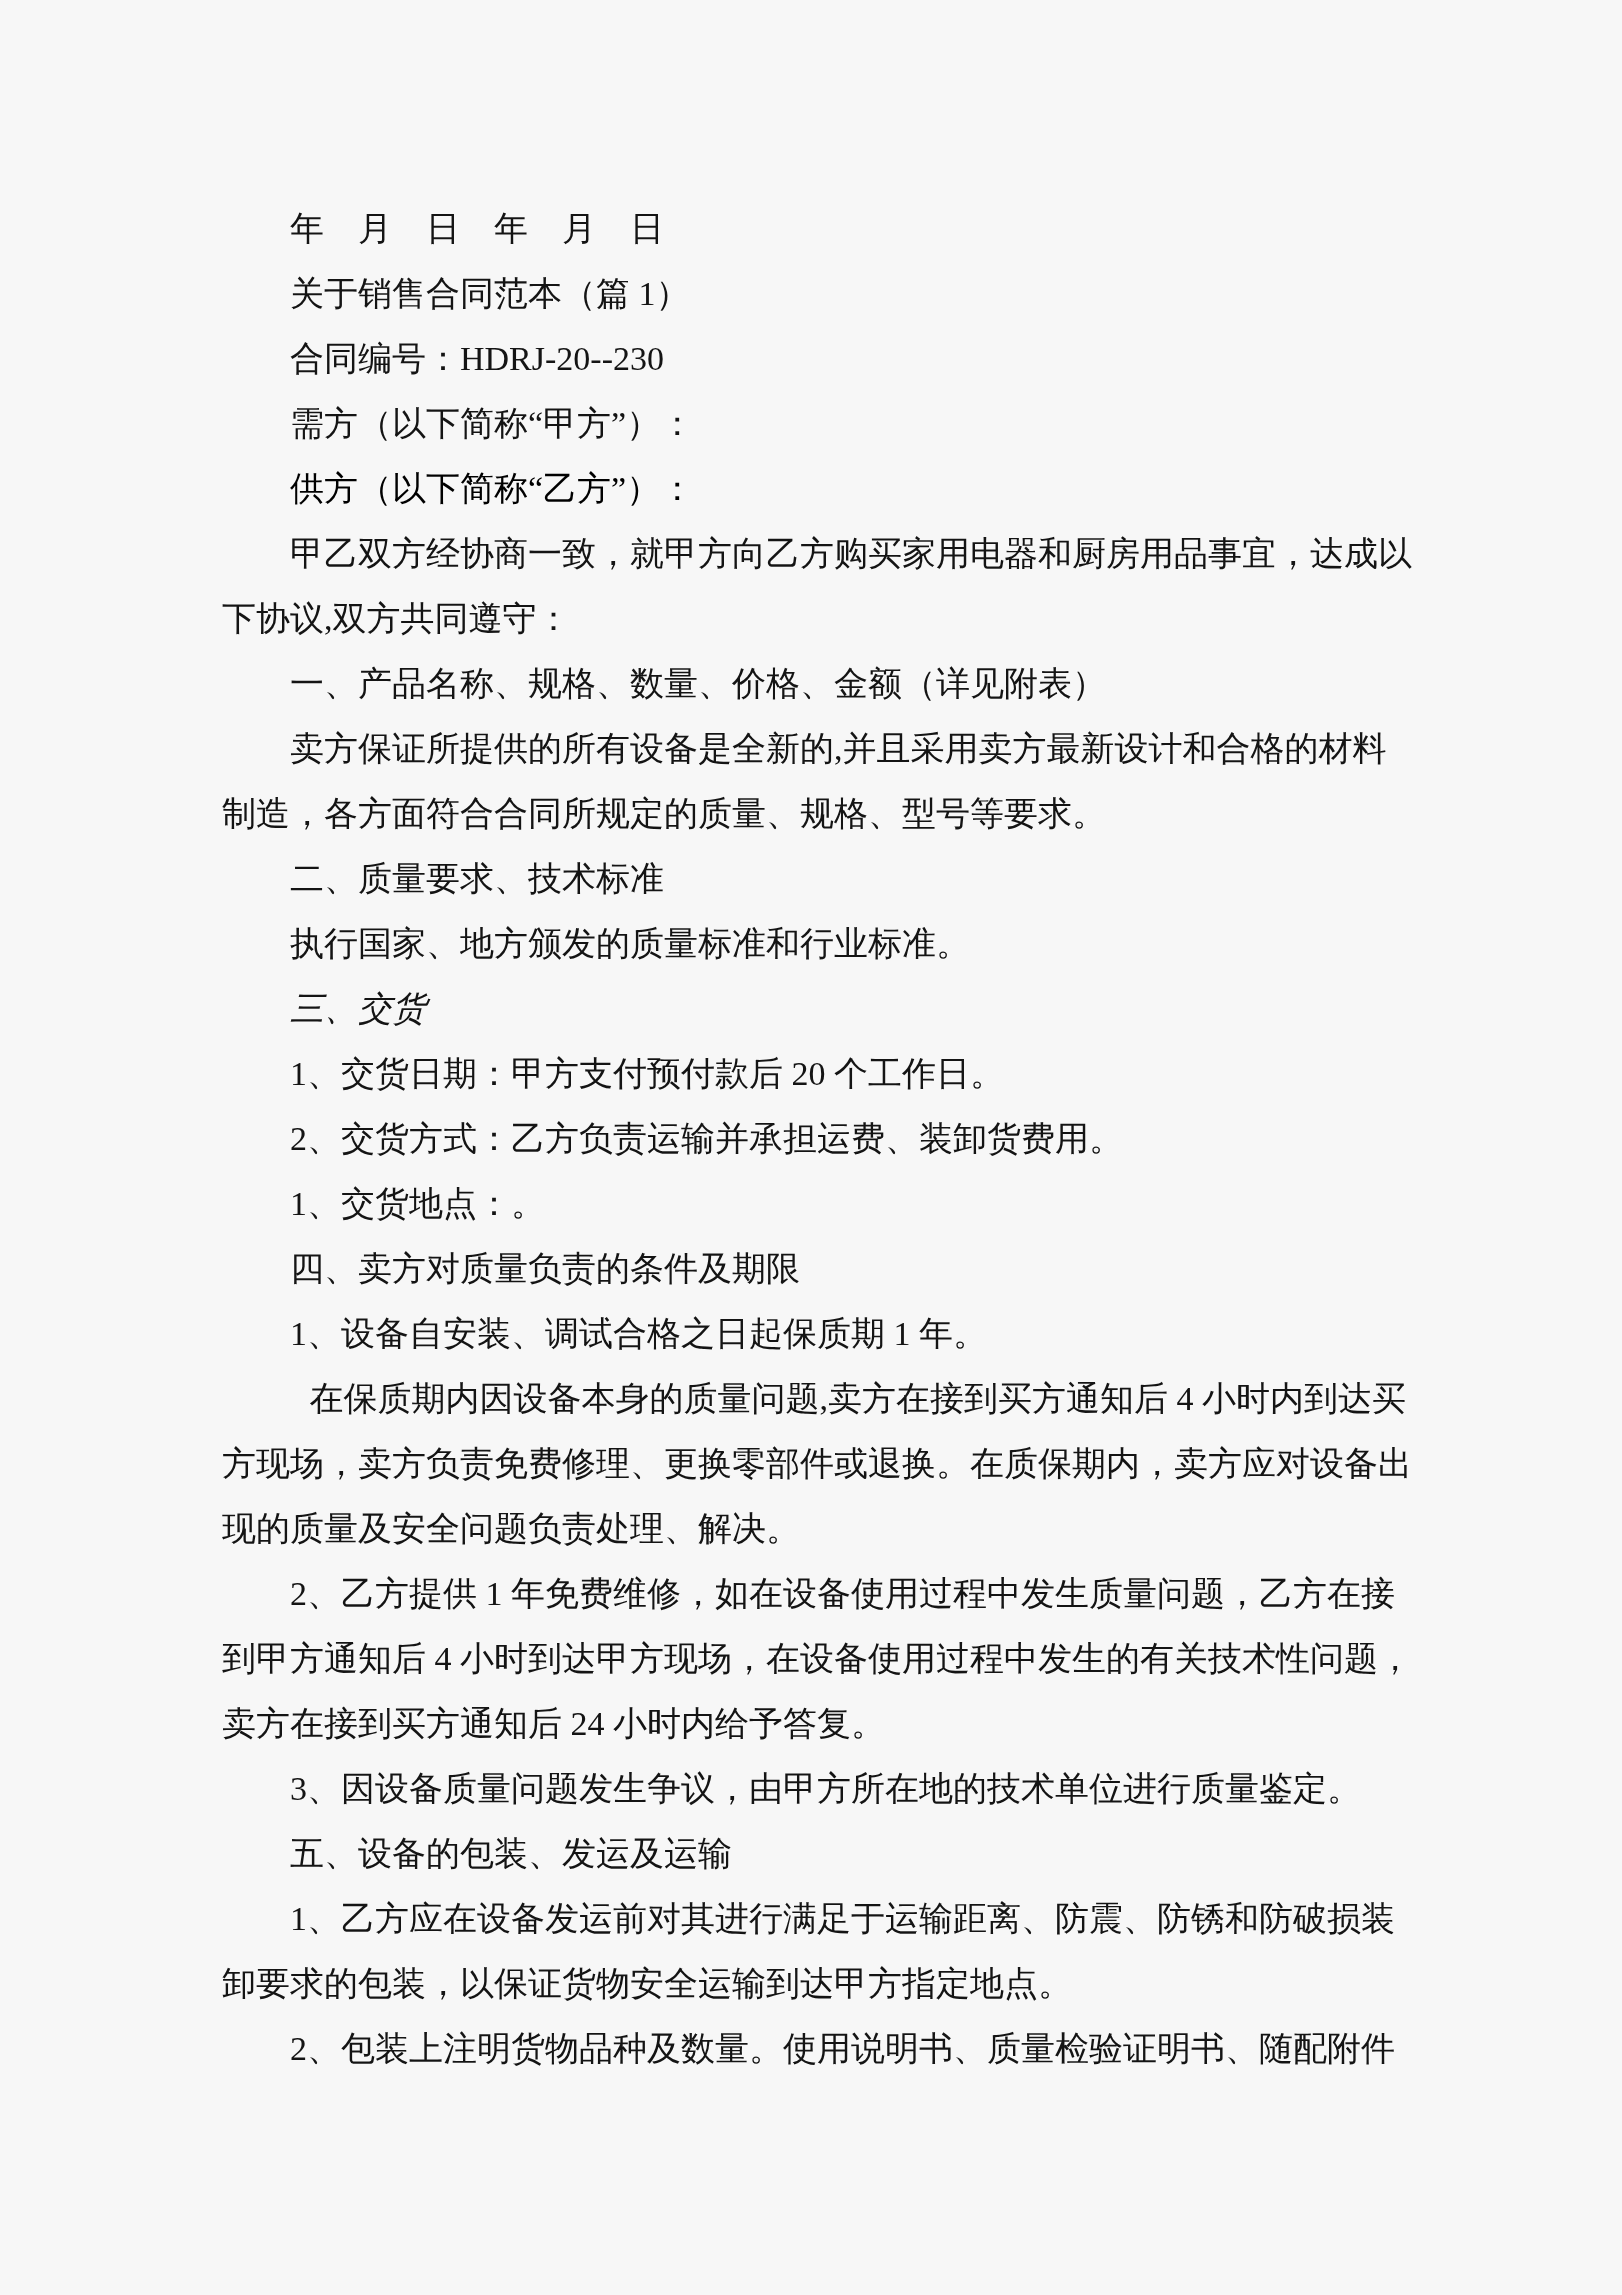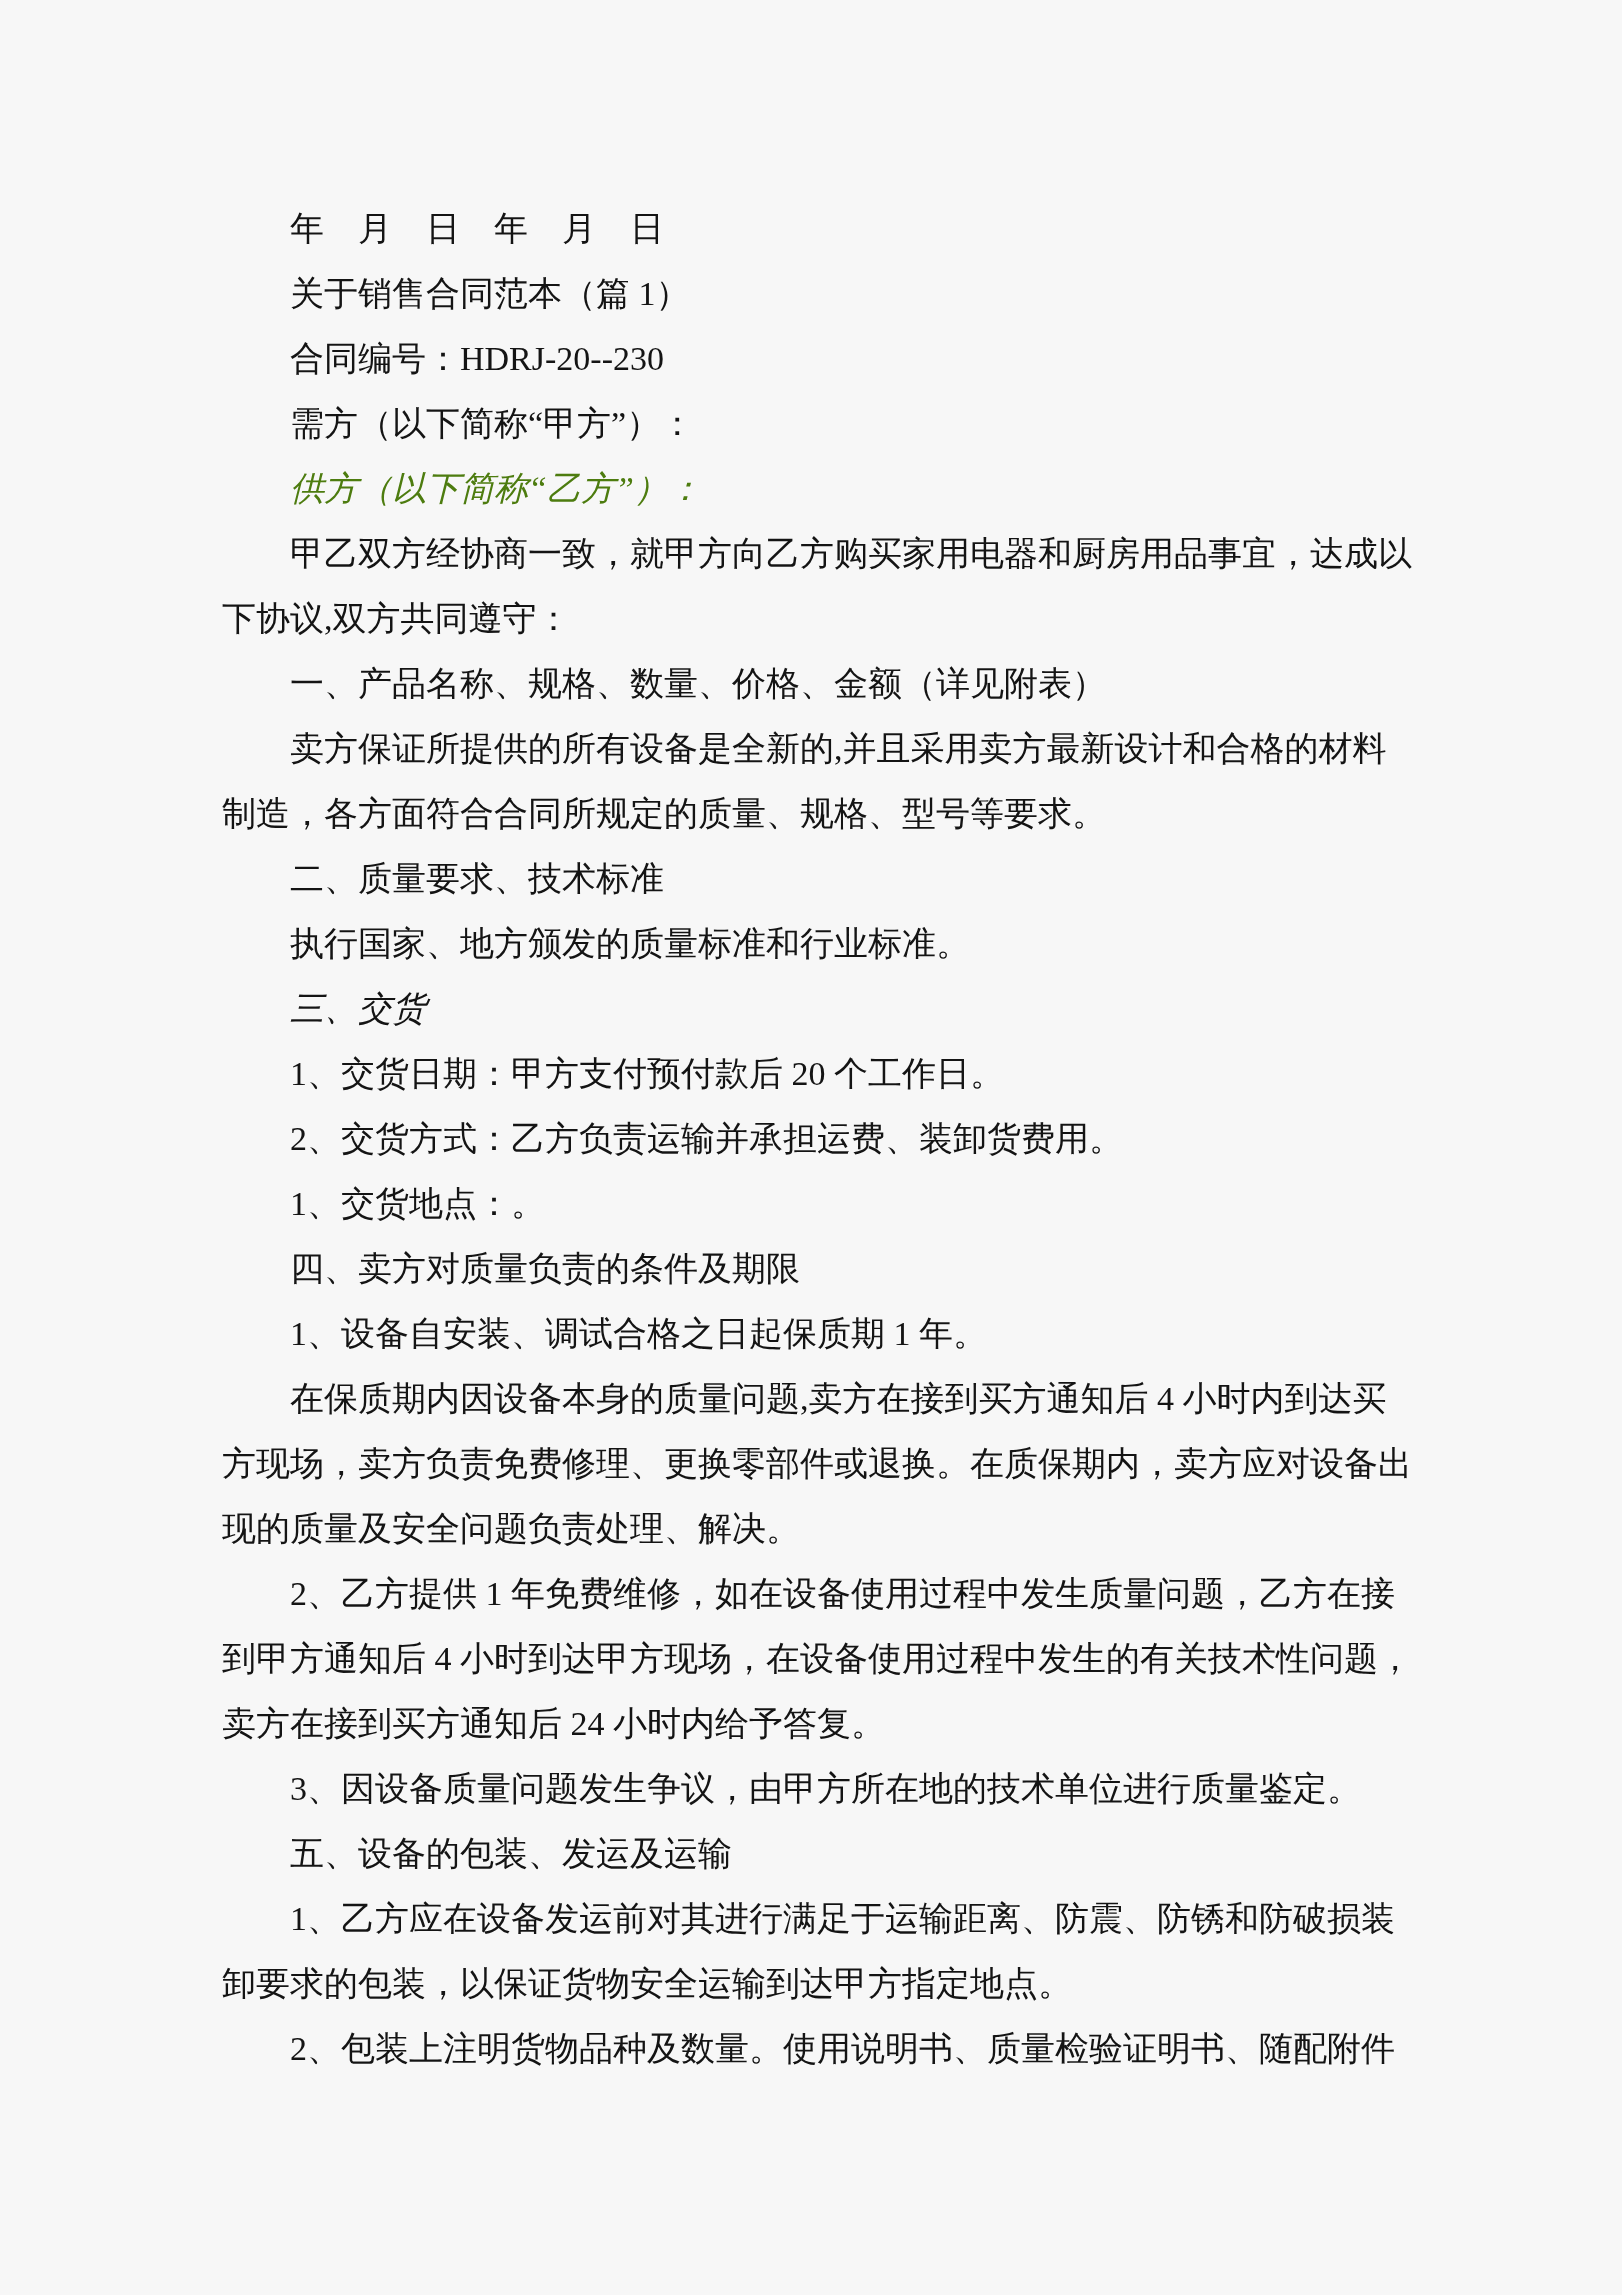--- a/index.html
+++ b/index.html
@@ -36,35 +36,35 @@
 </style>
 </head>
 <body style="background: rgb(247, 247, 247);">
 
 <main class="page">
   <section class="doc-body" id="doc-body">
       <div class="line indent" style="color: rgb(20, 20, 20);">年　月　日　年　月　日</div>
       <div class="line indent" style="color: rgb(20, 20, 20);">关于销售合同范本（篇 1）</div>
       <div class="line indent" style="color: rgb(20, 20, 20);">合同编号：HDRJ-20--230</div>
       <div class="line indent" style="color: rgb(20, 20, 20);">需方（以下简称“甲方”）：</div>
-      <div class="line indent" style="color: #4d7c0f; font-style: italic;">供方（以下简称“乙方”）：</div>
+      <div class="line indent" style="color: #000000;">供方（以下简称“乙方”）：</div>
       <div class="line indent" style="color: rgb(20, 20, 20); text-align: center;">甲乙双方经协商一致，就甲方向乙方购买家用电器和厨房用品事宜，达成以</div>
       <div class="line" style="color: rgb(20, 20, 20);">下协议,双方共同遵守：</div>
       <div class="line indent" style="color: rgb(20, 20, 20);">一、产品名称、规格、数量、价格、金额（详见附表）</div>
       <div class="line indent" style="color: rgb(20, 20, 20);">卖方保证所提供的所有设备是全新的,并且采用卖方最新设计和合格的材料</div>
       <div class="line" style="color: rgb(20, 20, 20);">制造，各方面符合合同所规定的质量、规格、型号等要求。</div>
       <div class="line indent" style="color: rgb(20, 20, 20);">二、质量要求、技术标准</div>
       <div class="line indent" style="color: rgb(20, 20, 20);">执行国家、地方颁发的质量标准和行业标准。</div>
       <div class="line indent" style="color: rgb(20, 20, 20); font-style: italic;">三、交货</div>
       <div class="line indent" style="color: rgb(20, 20, 20);">1、交货日期：甲方支付预付款后 20 个工作日。</div>
       <div class="line indent" style="color: rgb(20, 20, 20);">2、交货方式：乙方负责运输并承担运费、装卸货费用。</div>
       <div class="line indent" style="color: rgb(20, 20, 20);">1、交货地点：。</div>
       <div class="line indent" style="color: rgb(20, 20, 20);">四、卖方对质量负责的条件及期限</div>
       <div class="line indent" style="color: rgb(20, 20, 20);">1、设备自安装、调试合格之日起保质期 1 年。</div>
-      <div class="line indent" style="color: rgb(20, 20, 20);">在保质期内因设备本身的质量问题,卖方在接到买方通知后 4 小时内到达买</div>
+      <div class="line indent" style="color: rgb(20, 20, 20); text-align: right;">在保质期内因设备本身的质量问题,卖方在接到买方通知后 4 小时内到达买</div>
       <div class="line" style="color: rgb(20, 20, 20);">方现场，卖方负责免费修理、更换零部件或退换。在质保期内，卖方应对设备出</div>
       <div class="line" style="color: rgb(20, 20, 20);">现的质量及安全问题负责处理、解决。</div>
       <div class="line indent" style="color: rgb(20, 20, 20);">2、乙方提供 1 年免费维修，如在设备使用过程中发生质量问题，乙方在接</div>
       <div class="line" style="color: rgb(20, 20, 20);">到甲方通知后 4 小时到达甲方现场，在设备使用过程中发生的有关技术性问题，</div>
       <div class="line" style="color: rgb(20, 20, 20);">卖方在接到买方通知后 24 小时内给予答复。</div>
       <div class="line indent" style="color: rgb(20, 20, 20);">3、因设备质量问题发生争议，由甲方所在地的技术单位进行质量鉴定。</div>
       <div class="line indent" style="color: rgb(20, 20, 20);">五、设备的包装、发运及运输</div>
       <div class="line indent" style="color: rgb(20, 20, 20);">1、乙方应在设备发运前对其进行满足于运输距离、防震、防锈和防破损装</div>
       <div class="line" style="color: rgb(20, 20, 20);">卸要求的包装，以保证货物安全运输到达甲方指定地点。</div>
       <div class="line indent" style="color: rgb(20, 20, 20);">2、包装上注明货物品种及数量。使用说明书、质量检验证明书、随配附件</div>

